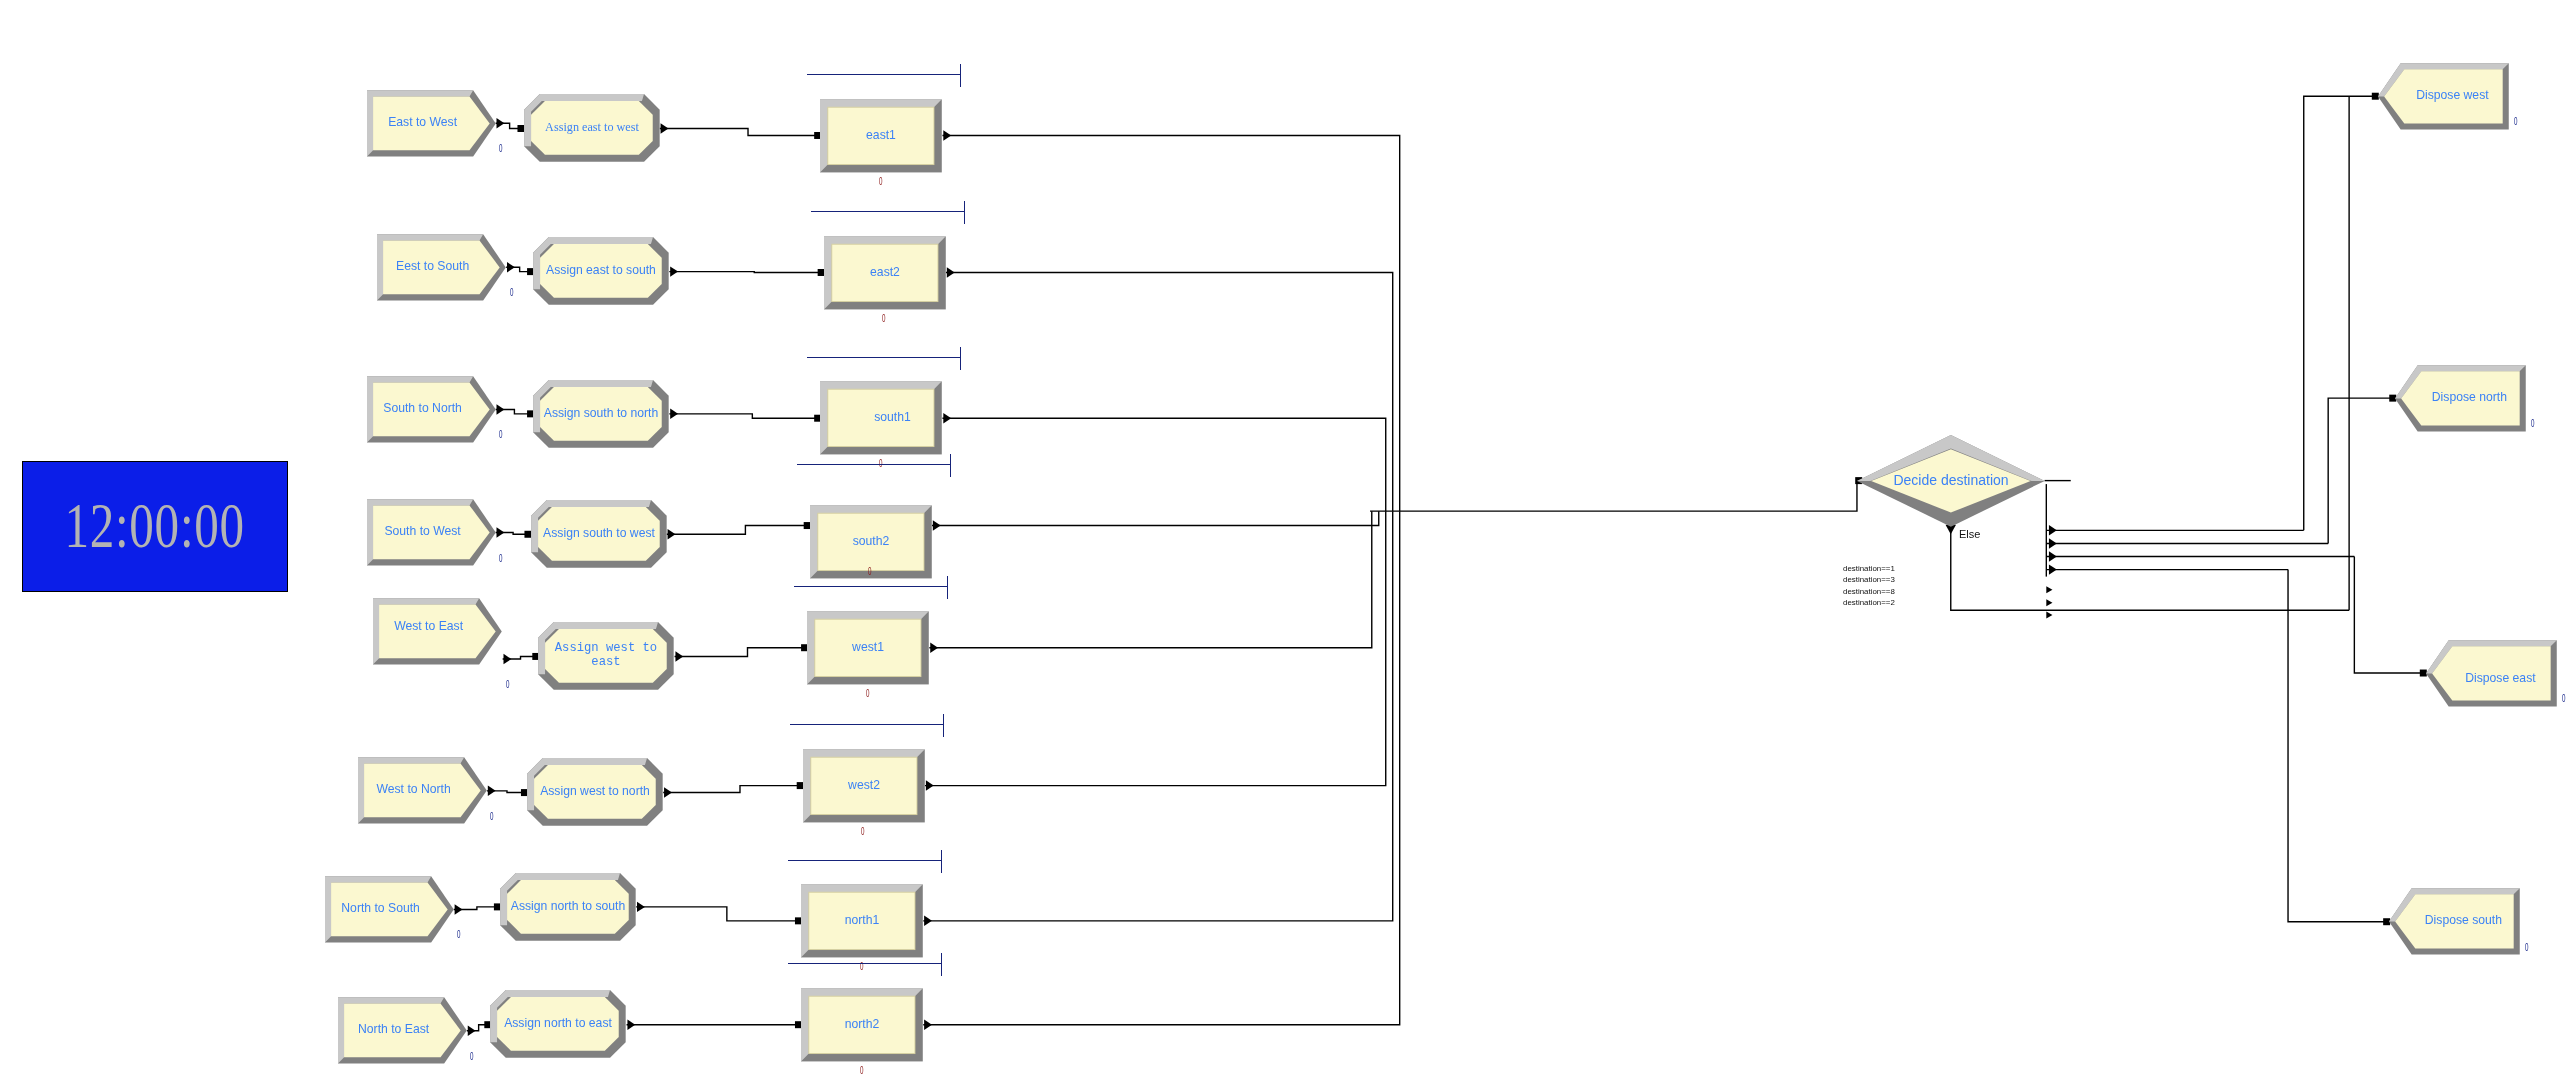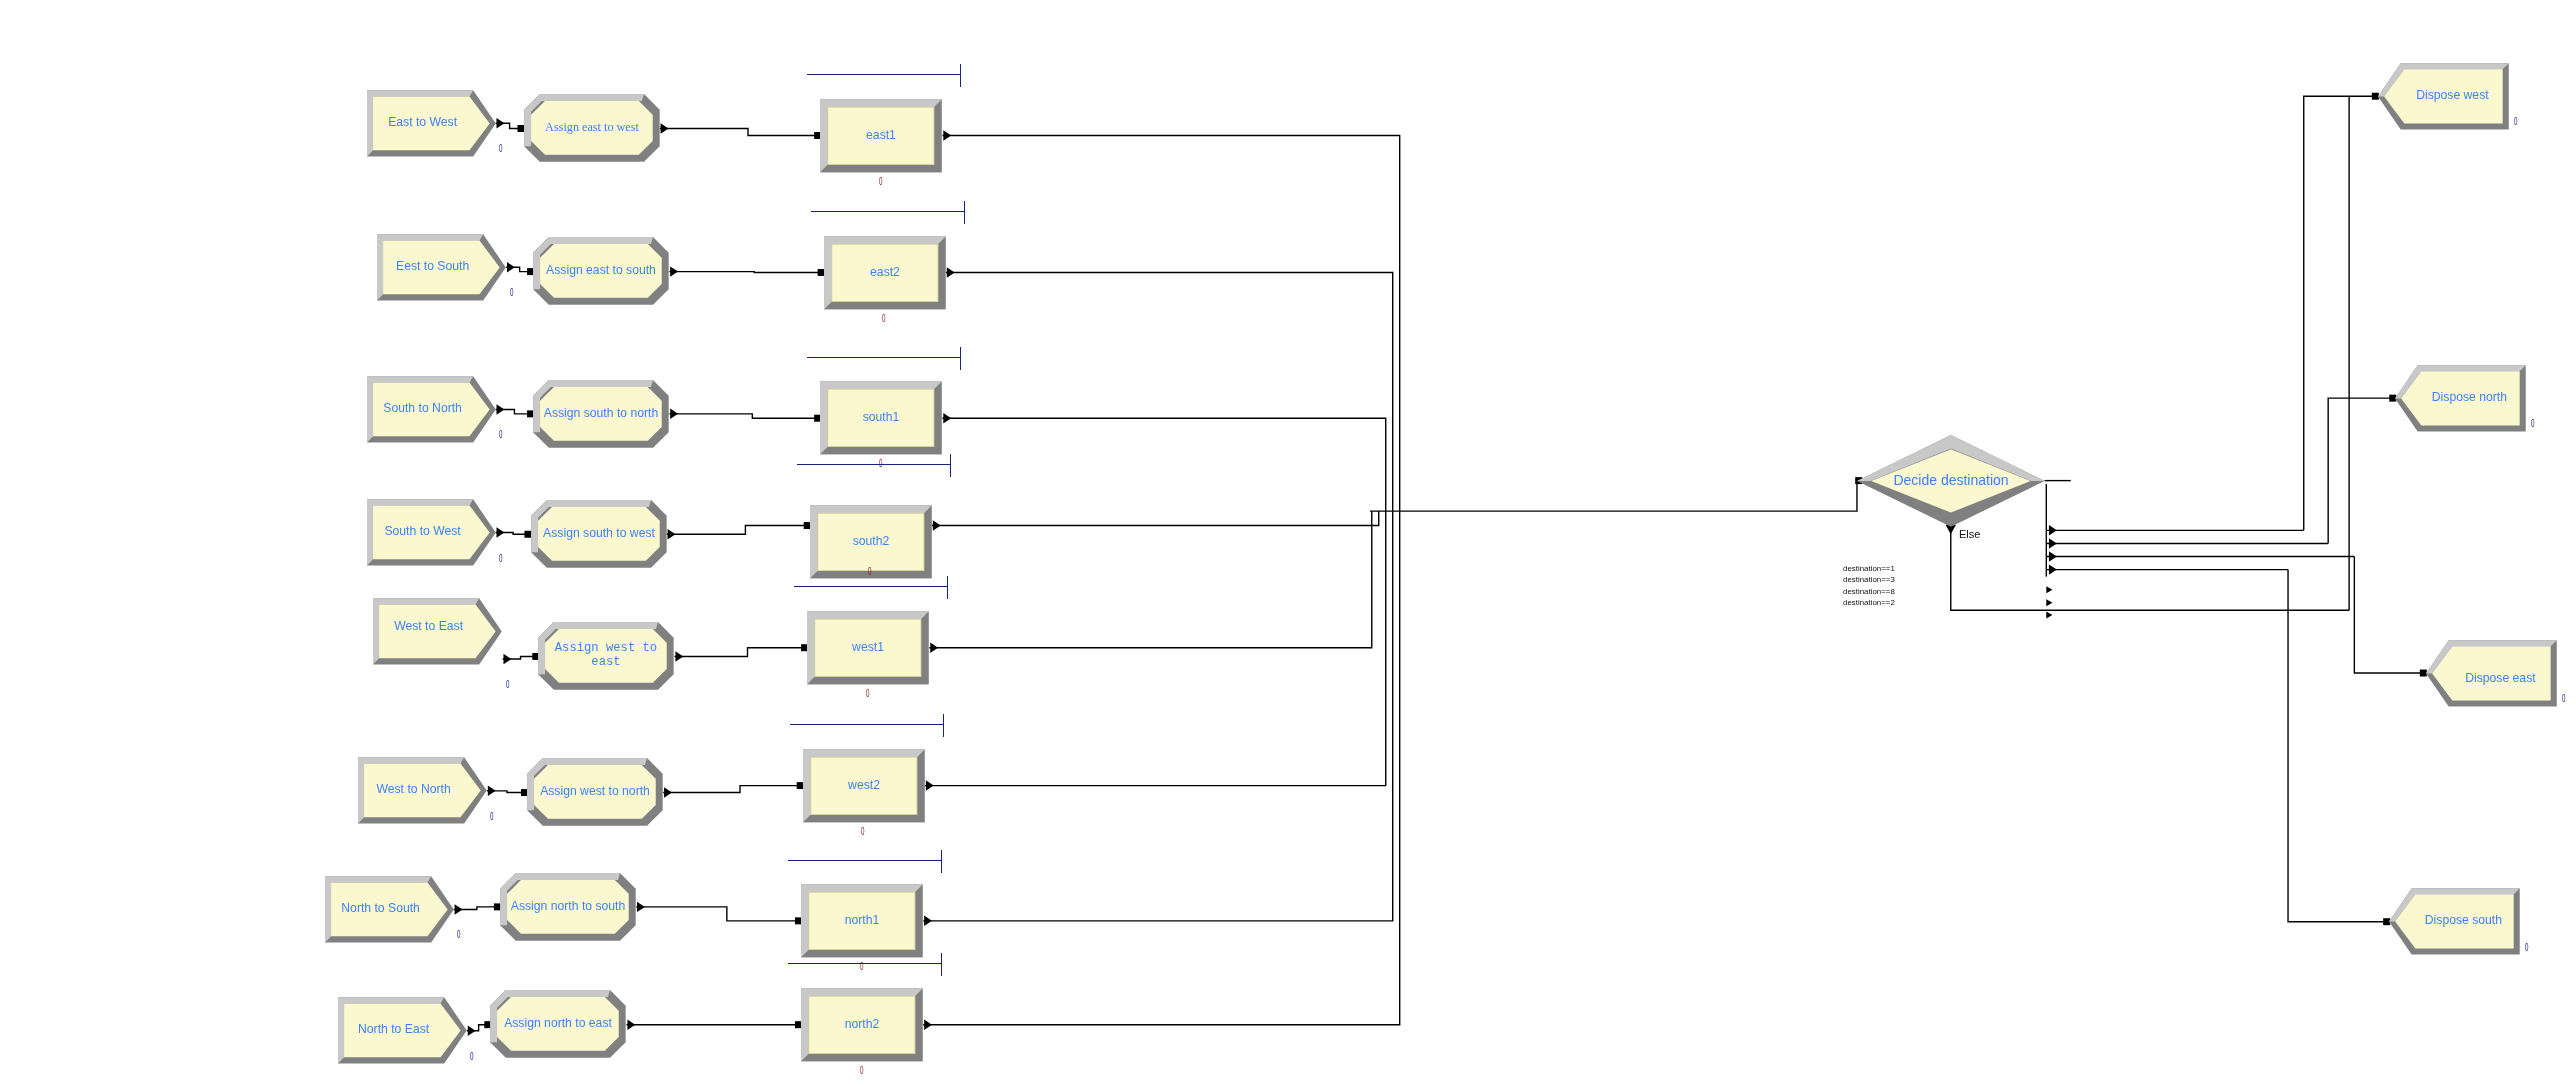--- a/index.html
+++ b/index.html
@@ -66,20 +66,23 @@
     position:absolute;color:#111;font-size:7.9px;line-height:1.45;
     font-family:"Liberation Sans", sans-serif;white-space:nowrap;
   }
   .elselbl{position:absolute;color:#111;font-size:11px;font-family:"Liberation Sans", sans-serif;}
 </style>
 </head>
 <body>
 
 <div id="canvas">
 
+  <div class="clock" id="clock" style="left: 22px; top: 461px; width: 266px; height: 131px;">
+    <span>12:00:00</span>
+  </div>
 
   <svg class="wires" id="wire-layer" viewBox="0 0 2952 1244" xmlns="http://www.w3.org/2000/svg">
       <path d="M 568 141 L 584 141 L 584 147 L 600 147" fill="none" stroke="#000" stroke-width="1.6"></path>
       <polygon points="569,135 578,141 569,147" fill="#000"></polygon>
       <rect x="593" y="143" width="8" height="8" fill="#000"></rect>
       <path d="M 756 147 L 857.2 147 L 857.2 155 L 940 155" fill="none" stroke="#000" stroke-width="1.6"></path>
       <polygon points="757,141 766,147 757,153" fill="#000"></polygon>
       <rect x="933" y="151" width="8" height="8" fill="#000"></rect>
       <path d="M 580 306 L 595.5 306 L 595.5 311 L 611 311" fill="none" stroke="#000" stroke-width="1.6"></path>
       <polygon points="581,300 590,306 581,312" fill="#000"></polygon>
@@ -323,21 +326,21 @@
           <polygon points="0,0 140,0 131,9 9,9 9,75 0,84" fill="#c8c8c8"></polygon>
           <rect x="9" y="9" width="122" height="66" fill="#fbf8d0" stroke="#d8d2a0" stroke-width="1"></rect>
         </svg>
         <div class="lbl">east2</div>
       </div>
       <div class="counter red" style="left: 882px; top: 312px;">0</div>
       <div class="queue" style="left: 811px; top: 211px; width: 154px;">
         <div class="qline"></div>
         <div class="qtick"></div>
       </div>
-      <div class="node process" style="left: 820px; top: 381px; width: 122px; height: 73px;">
+      <div class="node process" style="left: 820px; top: 381px; width: 122px; height: 73px; padding-left: 23px;">
         <svg width="127" height="79" viewBox="0 0 146 90">
           <rect x="0" y="0" width="140" height="84" fill="#808080"></rect>
           <polygon points="0,0 140,0 131,9 9,9 9,75 0,84" fill="#c8c8c8"></polygon>
           <rect x="9" y="9" width="122" height="66" fill="#fbf8d0" stroke="#d8d2a0" stroke-width="1"></rect>
         </svg>
         <div class="lbl">south1</div>
       </div>
       <div class="counter red" style="left: 879px; top: 457px;">0</div>
       <div class="queue" style="left: 807px; top: 357px; width: 154px;">
         <div class="qline"></div>

